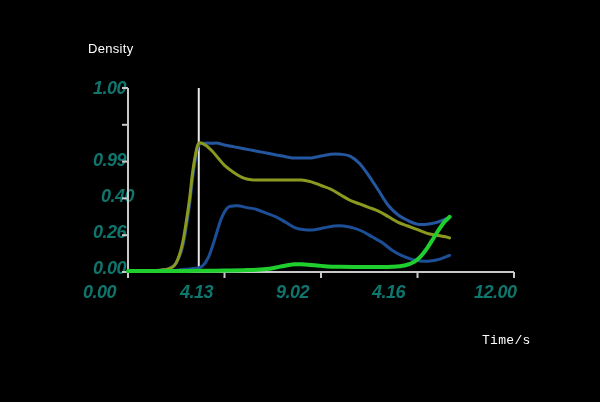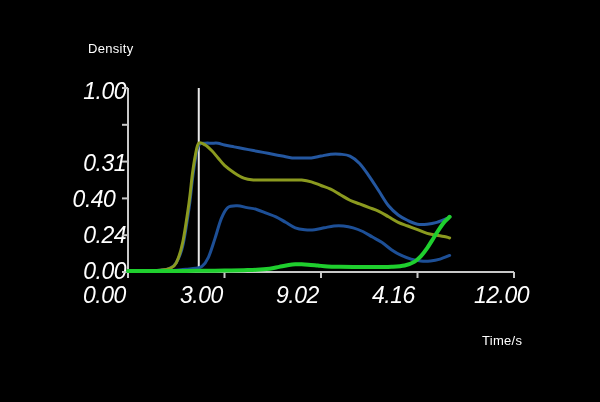--- a/index.html
+++ b/index.html
@@ -18,29 +18,29 @@
   }
   .axis-title {
     position: absolute;
     color: #ffffff;
     font-family: "Liberation Sans", sans-serif;
     font-size: 13px;
     letter-spacing: 0.3px;
     white-space: nowrap;
   }
   #ylabel-title { left: 88px; top: 41px; }
-  #xlabel-title { left: 482px; top: 333px; }
+  #xlabel-title { left: 482px; top: 333px; font-family: Liberation Mono, monospace; }
 
   .tick-label {
     position: absolute;
-    color: #ffffff;
+    color: #0f766e;
     font-family: "Liberation Sans", sans-serif;
     font-style: italic;
-    font-size: 23px;
-    font-weight: 400;
+    font-size: 18px;
+    font-weight: 700;
     letter-spacing: -0.5px;
     white-space: nowrap;
     text-align: right;
   }
   .ytick-label { width: 64px; right: auto; }
   .xtick-label { text-align: left; }
 
   svg.plot {
     position: absolute;
     left: 0;
@@ -51,27 +51,27 @@
 </style>
 </head>
 <body>
 
 <div id="page">
 
   <div class="axis-title" id="ylabel-title">Density</div>
   <div class="axis-title" id="xlabel-title">Time/s</div>
 
   <div class="tick-label ytick-label" style="left:62px; top:78px;">1.00</div>
-  <div class="tick-label ytick-label" style="left:62px; top:150px;">0.31</div>
-  <div class="tick-label ytick-label" style="left:62px; top:186px;text-align:center;">0.40</div>
-  <div class="tick-label ytick-label" style="left:62px; top:222px;">0.24</div>
+  <div class="tick-label ytick-label" style="left:62px; top:150px;">0.99</div>
+  <div class="tick-label ytick-label" style="left:70px; top:186px;">0.40</div>
+  <div class="tick-label ytick-label" style="left:62px; top:222px;">0.26</div>
   <div class="tick-label ytick-label" style="left:62px; top:258px;">0.00</div>
 
   <div class="tick-label xtick-label" style="left:83px; top:282px;">0.00</div>
-  <div class="tick-label xtick-label" style="left:180px; top:282px;">3.00</div>
+  <div class="tick-label xtick-label" style="left:180px; top:282px;">4.13</div>
   <div class="tick-label xtick-label" style="left:276px; top:282px;">9.02</div>
   <div class="tick-label xtick-label" style="left:372px; top:282px;">4.16</div>
   <div class="tick-label xtick-label" style="left:474px; top:282px;">12.00</div>
 
   <svg class="plot" viewBox="0 0 600 402">
     <g>
       <line id="y-axis-line" x1="128" y1="88" x2="128" y2="272" stroke="#c8c8c8" stroke-width="2"></line>
       <line id="x-axis-line" x1="128" y1="272" x2="514" y2="272" stroke="#c8c8c8" stroke-width="2"></line>
     </g>
     <g id="y-ticks">

